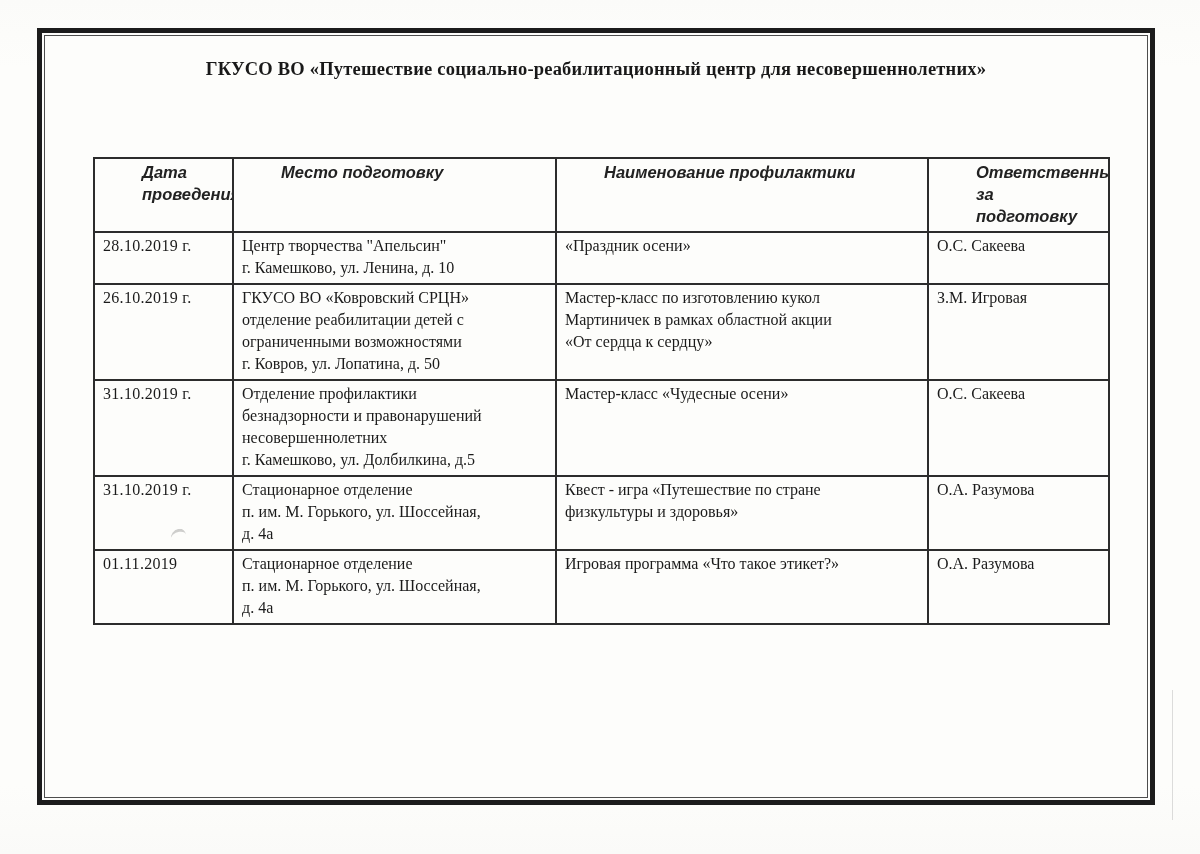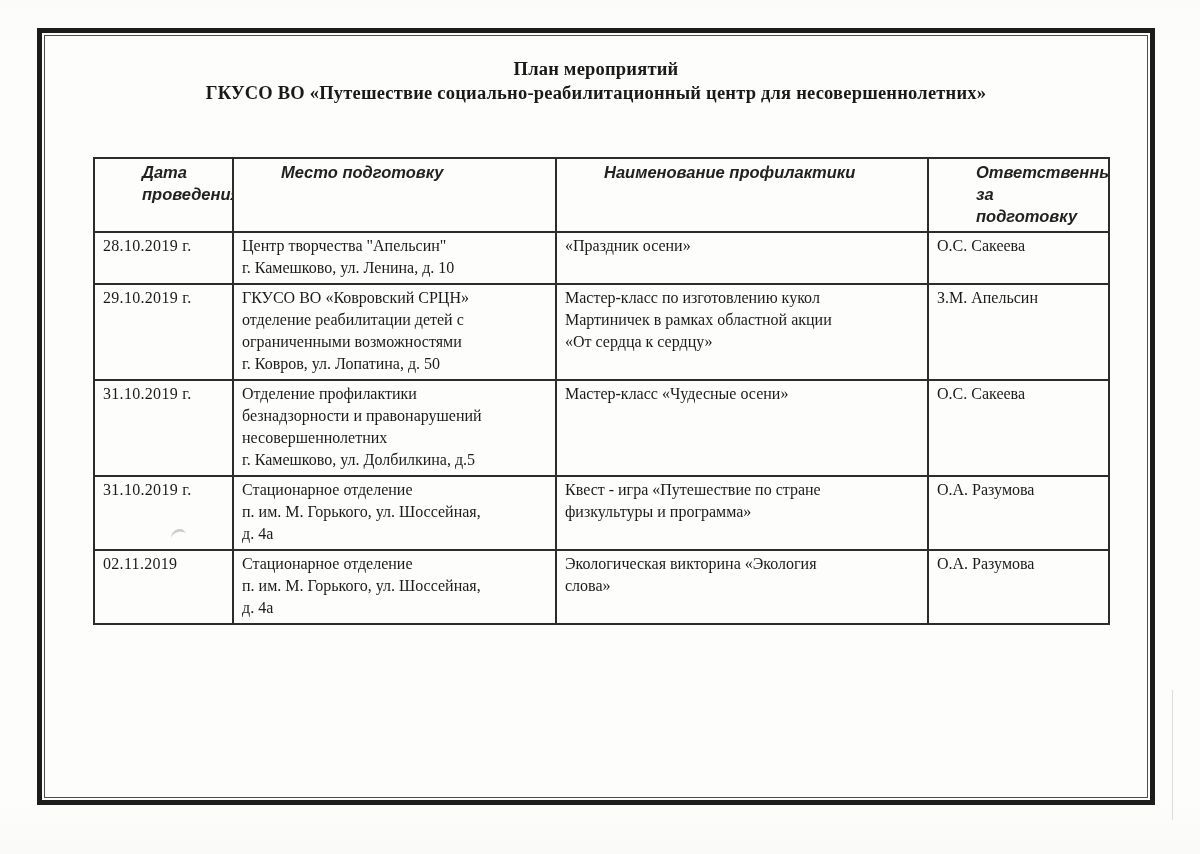--- a/index.html
+++ b/index.html
@@ -112,21 +112,20 @@
 </head>
 <body>
 
 <div class="scan">
 
   <div class="frame-outer">
     <div class="frame-inner"></div>
   </div>
 
   <div class="doc-title">
-    <div>План мероприятий</div>
     <div>ГКУСО ВО «Путешествие социально-реабилитационный центр для несовершеннолетних»</div>
   </div>
 
   <div class="table-wrap">
     <table class="events">
       <colgroup>
         <col style="width:139px">
         <col style="width:323px">
         <col style="width:372px">
         <col style="width:181px">
@@ -144,61 +143,60 @@
       <tbody id="rows-body">
   <tr>
     <td class="c-date">28.10.2019 г.</td>
     <td class="c-place">Центр творчества "Апельсин"
 г. Камешково, ул. Ленина, д. 10</td>
     <td class="c-event">«Праздник осени»</td>
     <td class="c-resp">О.С. Сакеева</td>
   </tr>
 
   <tr>
-    <td class="c-date">29.10.2019 г.</td>
+    <td class="c-date">26.10.2019 г.</td>
     <td class="c-place">ГКУСО ВО «Ковровский СРЦН»
 отделение реабилитации детей с
 ограниченными возможностями
 г. Ковров, ул. Лопатина, д. 50</td>
     <td class="c-event">Мастер-класс по изготовлению кукол
 Мартиничек в рамках областной акции
 «От сердца к сердцу»</td>
-    <td class="c-resp">З.М. Апельсин</td>
+    <td class="c-resp">З.М. Игровая</td>
   </tr>
 
   <tr>
     <td class="c-date">31.10.2019 г.</td>
     <td class="c-place">Отделение профилактики
 безнадзорности и правонарушений
 несовершеннолетних
 г. Камешково, ул. Долбилкина, д.5</td>
     <td class="c-event">Мастер-класс «Чудесные осени»</td>
     <td class="c-resp">О.С. Сакеева</td>
   </tr>
 
   <tr>
     <td class="c-date">31.10.2019 г.</td>
     <td class="c-place">Стационарное отделение
 п. им. М. Горького, ул. Шоссейная,
 д. 4а</td>
     <td class="c-event">Квест - игра «Путешествие по стране
-физкультуры и программа»</td>
+физкультуры и здоровья»</td>
     <td class="c-resp">О.А. Разумова</td>
   </tr>
 
-
-  <tr>
-    <td class="c-date">02.11.2019</td>
+  <tr>
+    <td class="c-date">01.11.2019</td>
     <td class="c-place">Стационарное отделение
 п. им. М. Горького, ул. Шоссейная,
 д. 4а</td>
-    <td class="c-event">Экологическая викторина «Экология
-слова»</td>
+    <td class="c-event">Игровая программа «Что такое этикет?»</td>
     <td class="c-resp">О.А. Разумова</td>
   </tr>
+
 
 </tbody>
     </table>
   </div>
 
   <div class="smudge"></div>
   <div class="scan-edge-line"></div>
 
 </div>
 

